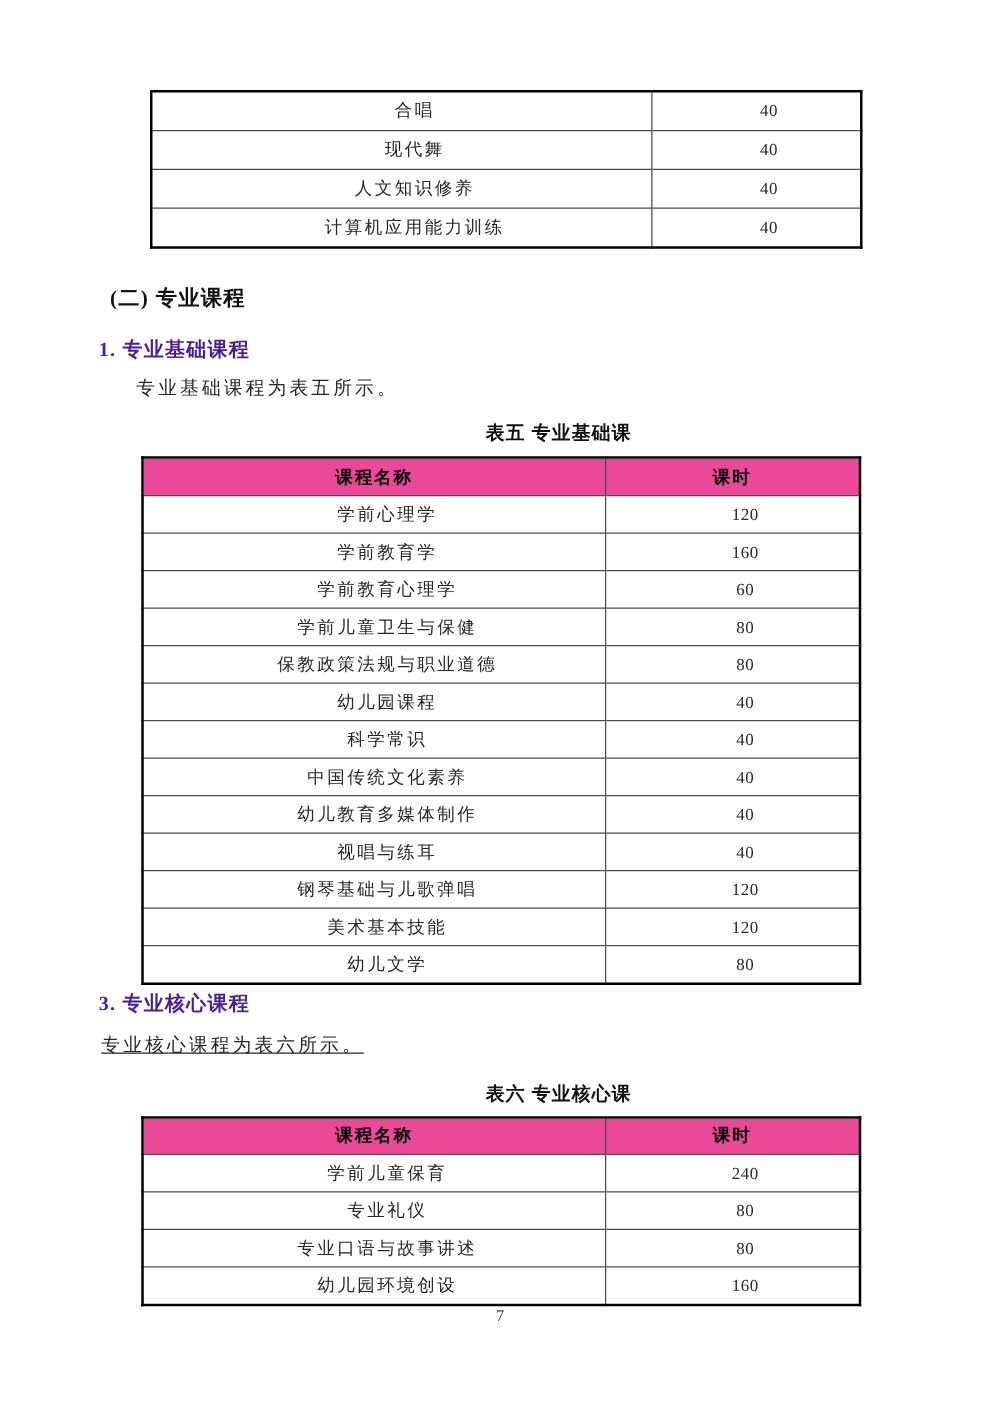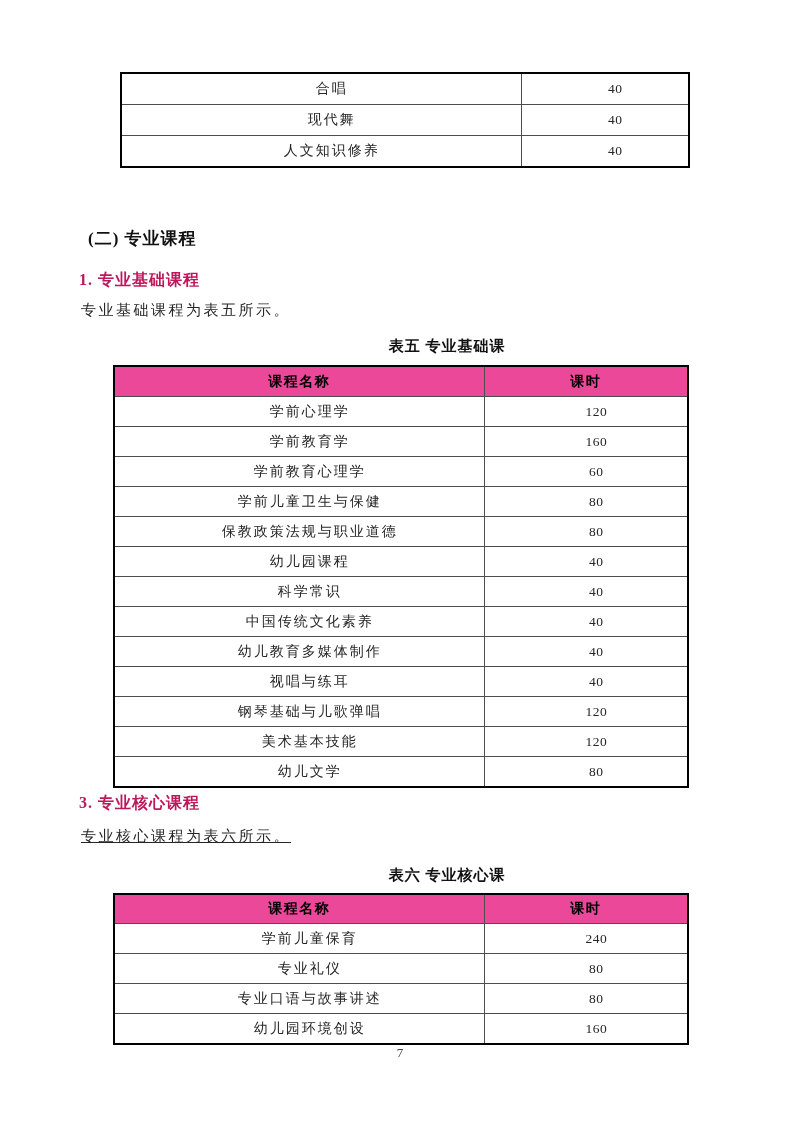--- a/index.html
+++ b/index.html
@@ -68,31 +68,31 @@
 
   .abs { position: absolute; white-space: nowrap; }
   .h-section {
     left: 88px; top: 227px;
     font-size: 17px; font-weight: bold;
     color: #111111; letter-spacing: 1px;
   }
   .h-sub {
     left: 79px;
     font-size: 16px; font-weight: bold;
-    color: #be185d; letter-spacing: 1px;
+    color: #4c1d95; letter-spacing: 1px;
   }
   .h-sub1 { top: 270px; }
   .h-sub2 { top: 793px; }
   .p-intro {
     left: 81px;
     font-size: 15px;
     letter-spacing: 2.5px;
     color: #262626;
   }
-  .p-intro1 { top: 301px; }
+  .p-intro1 { top: 301px; margin-left: 28px; }
   .p-intro2 { top: 827px; text-decoration: underline; }
   .t-title {
     left: 0; width: 800px;
     text-align: center;
     font-size: 15px; font-weight: bold;
     color: #111111; letter-spacing: 1px; padding-left: 47px;
   }
   .t5-title { top: 337px; }
   .t6-title { top: 866px; }
   .page-num {
@@ -117,20 +117,24 @@
         <tr>
           <td>合唱</td>
           <td>40</td>
         </tr>
         <tr>
           <td>现代舞</td>
           <td>40</td>
         </tr>
         <tr>
           <td>人文知识修养</td>
+          <td>40</td>
+        </tr>
+        <tr>
+          <td>计算机应用能力训练</td>
           <td>40</td>
         </tr>
       </tbody>
   </table>
 
   <div class="abs h-section">(二) 专业课程</div>
 
   <div class="abs h-sub h-sub1">1. 专业基础课程</div>
   <div class="abs p-intro p-intro1">专业基础课程为表五所示。</div>
   <div class="abs t-title t5-title">表五 专业基础课</div>

